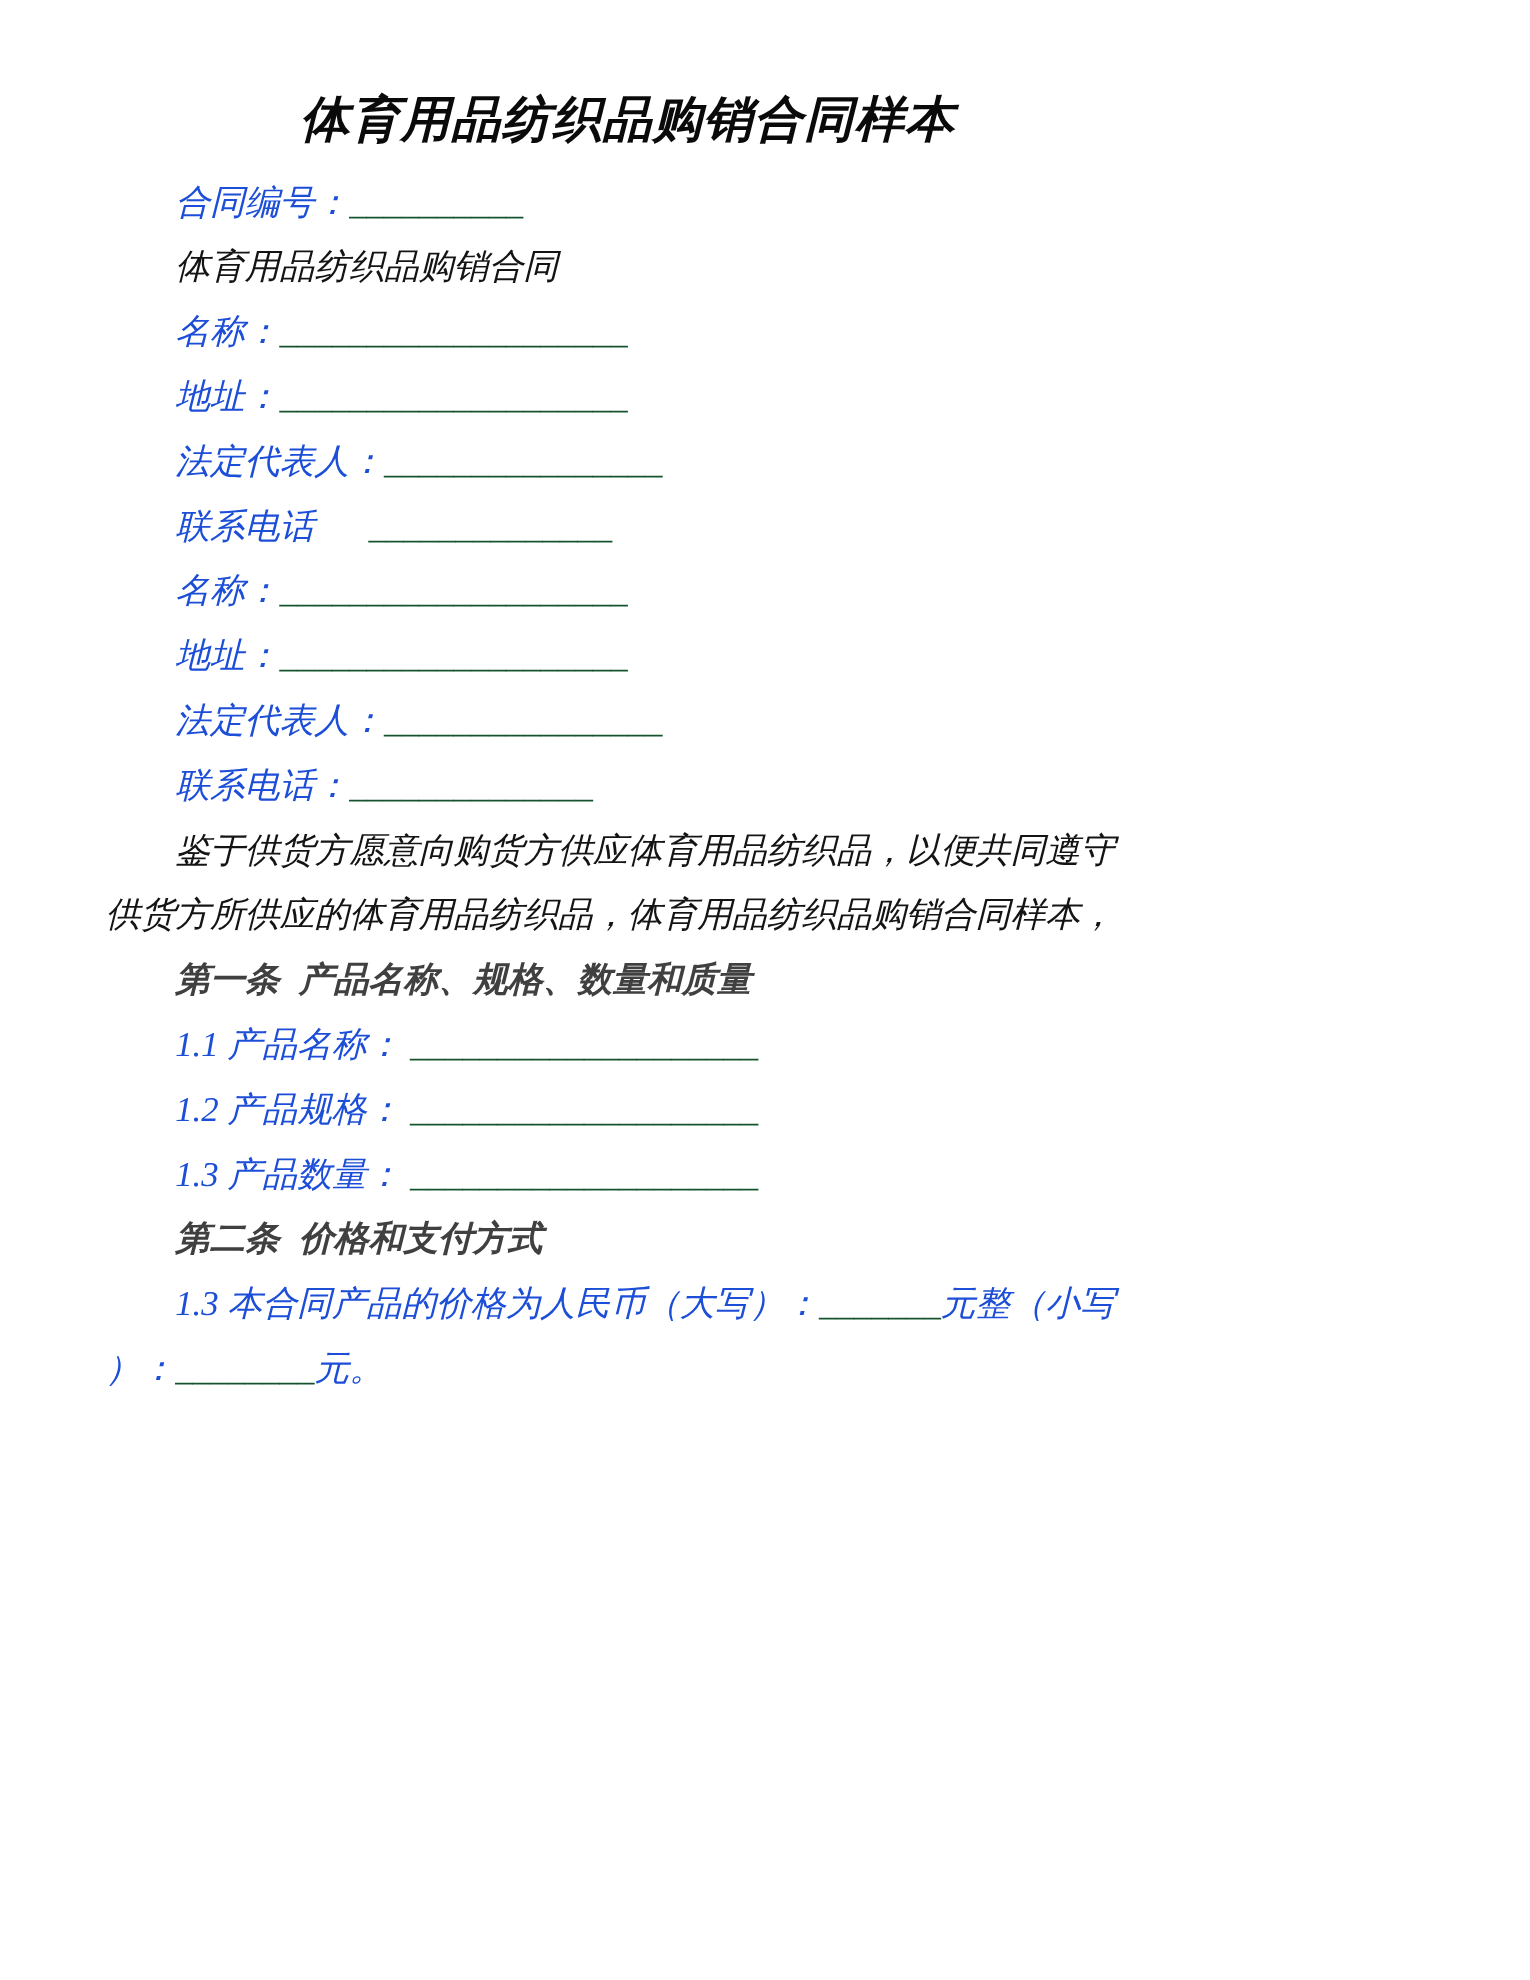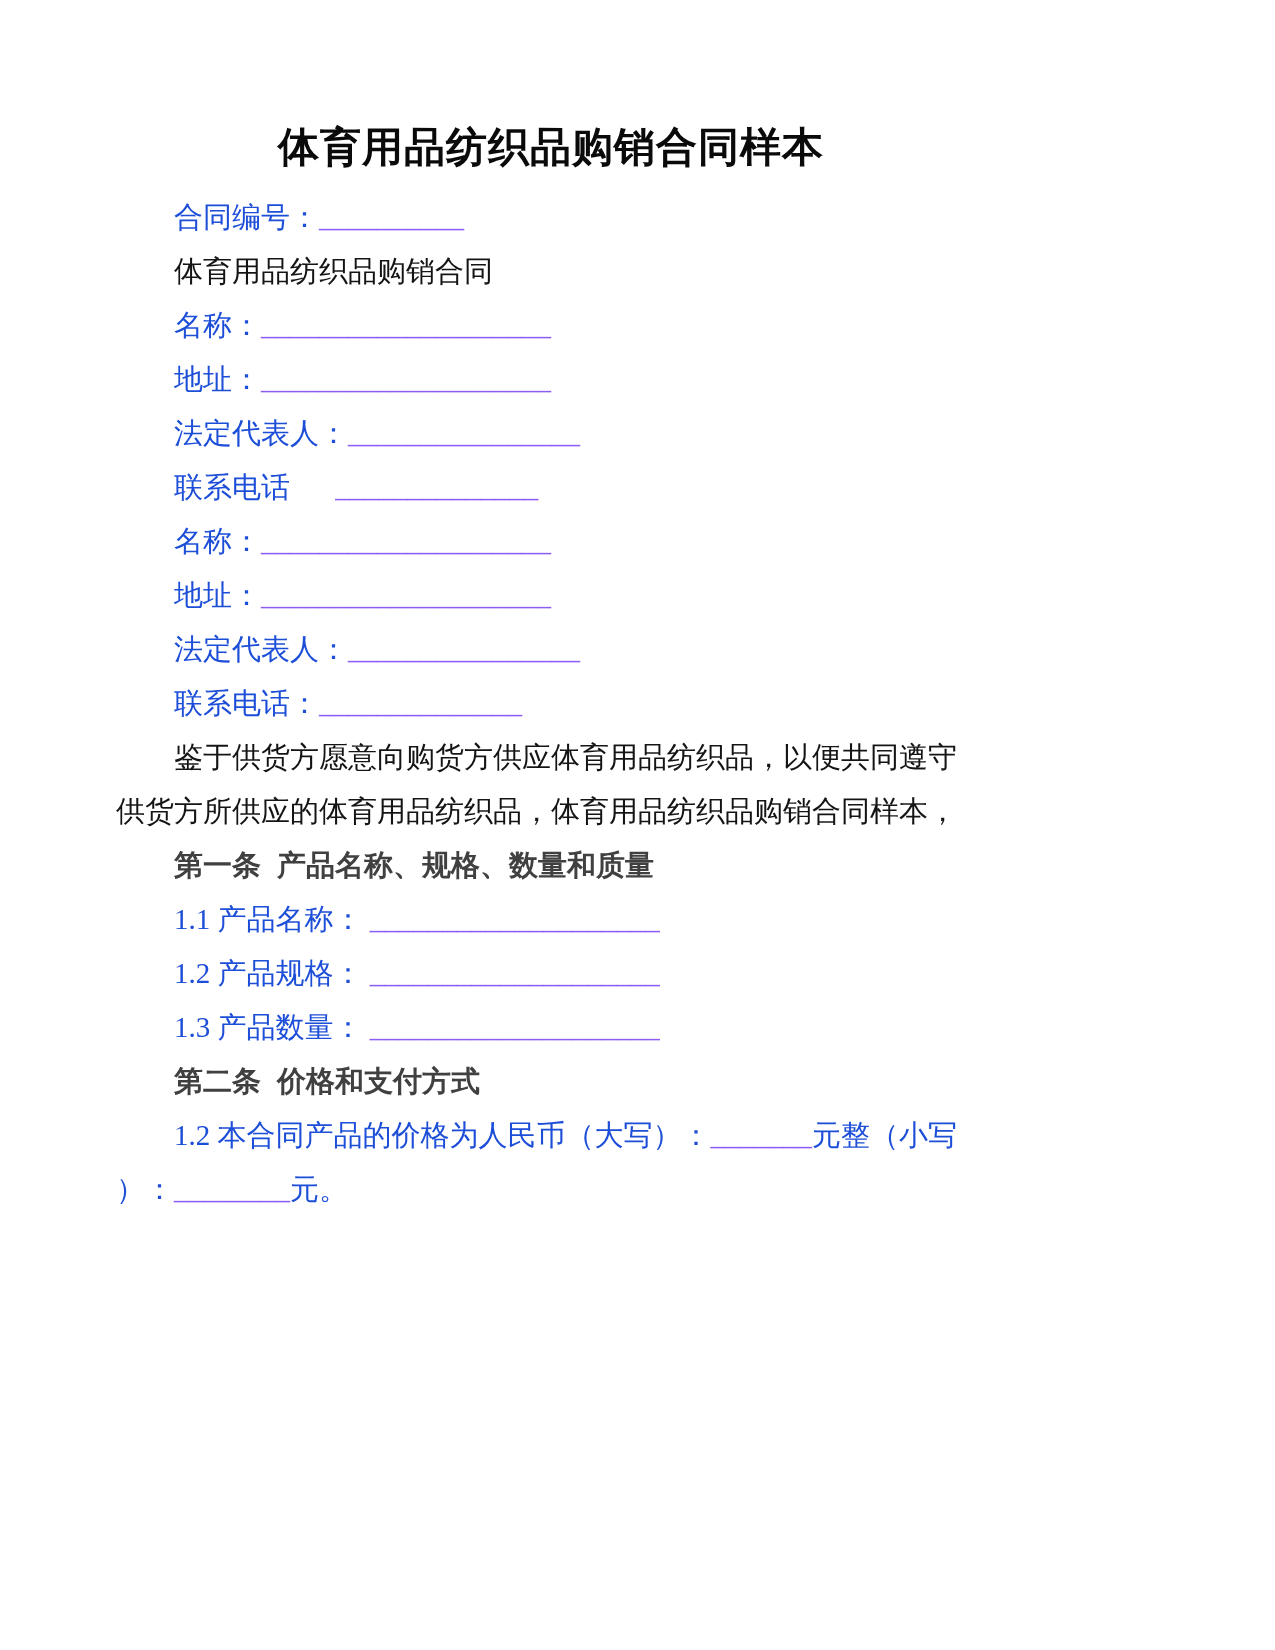--- a/index.html
+++ b/index.html
@@ -5,27 +5,28 @@
   html, body {
     margin: 0;
     padding: 0;
     background: #ffffff;
     width: 1275px;
     height: 1650px;
     overflow: hidden;
   }
   .doc {
     box-sizing: border-box;
-    margin-left: 116px;
+    margin-left: 88px;
     width: 870px;
-    padding-top: 112px;
+    padding-top: 64px;
     color: #141414;
     font-family: "Liberation Serif", "DejaVu Serif", serif;
     font-size: 29px;
     line-height: 54px;
+    font-style: italic;
   }
   .title {
     margin: 0 0 8px 0;
     font-size: 41px;
     line-height: 70px;
     font-weight: bold;
     text-align: center;
     letter-spacing: 1px;
     color: #0a0a0a;
     white-space: pre;
@@ -42,21 +43,21 @@
     white-space: pre;
   }
   .heading {
     height: 54px;
     font-weight: bold;
     font-family: "Liberation Sans", "DejaVu Sans", sans-serif;
     color: #404040;
     white-space: pre;
   }
   .blank {
-    color: #8b5cf6;
+    color: #14532d;
     letter-spacing: 0;
   }
   .label, .text {
     color: #1d4ed8;
   }
 </style>
 </head>
 <body>
 
 <div class="doc">
@@ -90,17 +91,17 @@
 
   <div class="line indent"><span class="label">1.1 产品名称：</span> <span class="blank">____________________</span></div>
 
   <div class="line indent"><span class="label">1.2 产品规格：</span> <span class="blank">____________________</span></div>
 
   <div class="line indent"><span class="label">1.3 产品数量：</span> <span class="blank">____________________</span></div>
 
 
   <div class="heading indent">第二条  价格和支付方式</div>
 
-  <div class="para-line indent"><span class="text">1.2 本合同产品的价格为人民币（大写）：</span><span class="blank">_______</span><span class="text">元整（小写</span></div>
+  <div class="para-line indent"><span class="text">1.3 本合同产品的价格为人民币（大写）：</span><span class="blank">_______</span><span class="text">元整（小写</span></div>
 
   <div class="para-line"><span class="text">）：</span><span class="blank">________</span><span class="text">元。</span></div>
 
 </div>
 
 </body></html>

